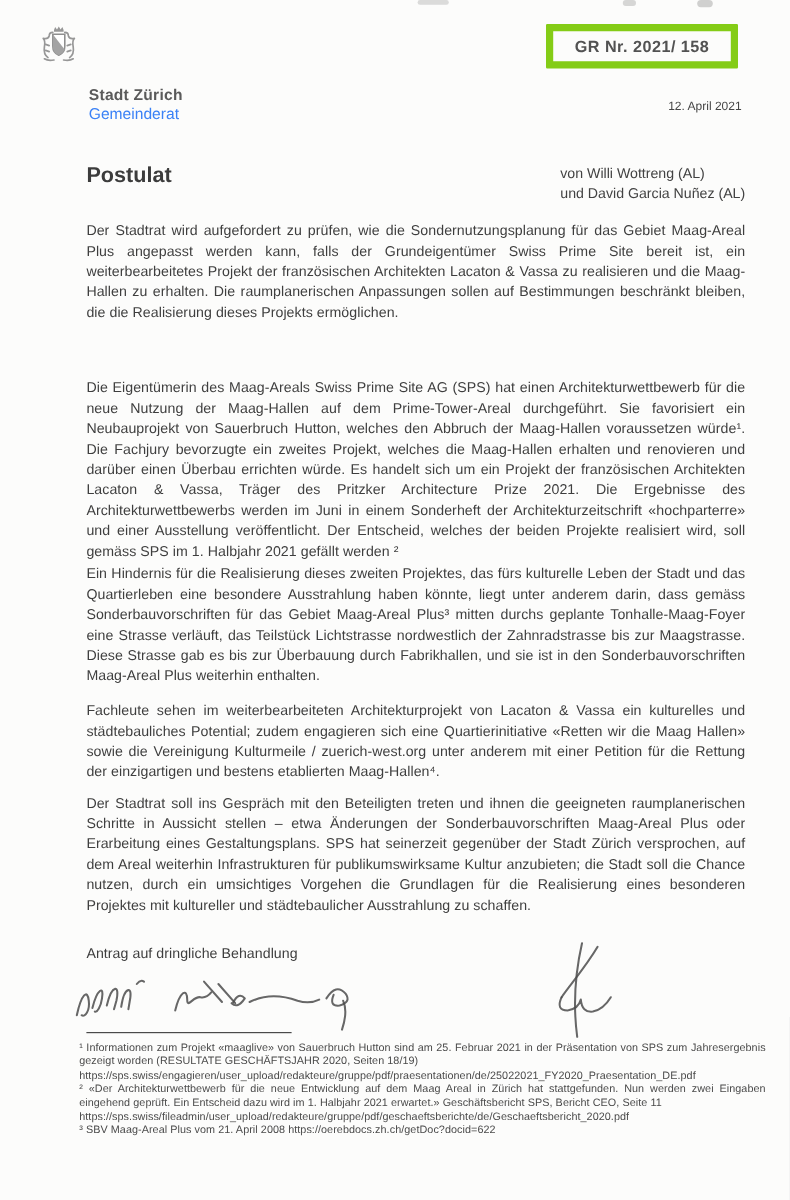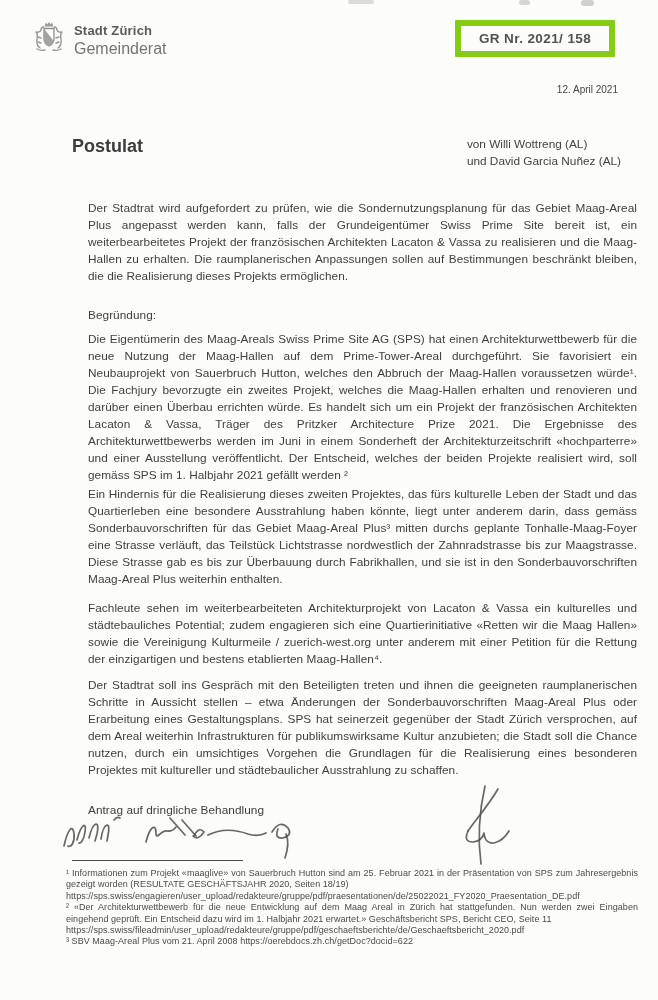--- a/index.html
+++ b/index.html
@@ -15,39 +15,39 @@
     color:#3e3e3e;
     overflow:hidden;
   }
   .smudge{position:absolute;background:#8f8f8f;border-radius:4px;}
   .smudge.s1{left:348px;top:0;width:26px;height:4px;opacity:.30;}
   .smudge.s2{left:519px;top:0;width:11px;height:5px;opacity:.35;}
   .smudge.s3{left:581px;top:0;width:13px;height:6px;opacity:.40;}
 
   
   .logo{position:absolute;left:32px;top:20px;display:flex;align-items:flex-start;gap:8px;}
-  .logo-text{padding-top:3px;line-height:1.25;}
+  .logo-text{padding-top:3px;line-height:1.25;margin-top:48px;}
   .org-name{font-size:13px;font-weight:bold;color:#5a5a5a;letter-spacing:.2px;}
-  .org-unit{font-size:16px;color:#737373;}
+  .org-unit{font-size:13px;color:#3b82f6;}
   .gr-box{
     position:absolute;left:455px;top:20px;width:148px;height:25px;
     border:6px solid #84cc16;border-radius:1px;
     display:flex;align-items:center;justify-content:center;
     font-size:13.5px;font-weight:bold;color:#525252;letter-spacing:.4px;
   }
   .doc-date{position:absolute;top:84px;left:72px;width:546px;text-align:right;font-size:10px;color:#454545;}
 
   
   .title-row{position:absolute;left:72px;top:136px;width:549px;display:flex;justify-content:space-between;align-items:flex-start;}
   .doc-type{font-size:18px;font-weight:bold;color:#3c3c3c;}
   .authors{text-align:left;font-size:11.8px;line-height:17px;color:#424242;}
 
   
   .para{
-    position:absolute;left:72px;width:549px;margin:16px;
+    position:absolute;left:72px;width:549px;margin:0;
     font-size:11.8px;line-height:17px;text-align:justify;color:#3e3e3e;
     letter-spacing:.05px;
   }
   .p-request{top:184px;}
   .p-heading{top:291px;text-align:left;}
   .p1{top:315px;}
   .p2{top:470px;}
   .p3{top:584px;}
   .p4{top:661px;}
   .p-closing{top:786px;text-align:left;}
@@ -102,21 +102,20 @@
   <div class="title-row">
     <div class="doc-type">Postulat</div>
     <div class="authors">
       <div>von Willi Wottreng (AL)</div>
       <div>und David Garcia Nuñez (AL)</div>
     </div>
   </div>
 
   <p class="para p-request">Der Stadtrat wird aufgefordert zu prüfen, wie die Sondernutzungsplanung für das Gebiet Maag-Areal Plus angepasst werden kann, falls der Grundeigentümer Swiss Prime Site bereit ist, ein weiterbearbeitetes Projekt der französischen Architekten Lacaton &amp; Vassa zu realisieren und die Maag-Hallen zu erhalten. Die raumplanerischen Anpassungen sollen auf Bestimmungen beschränkt bleiben, die die Realisierung dieses Projekts ermöglichen.</p>
 
-  <p class="para p-heading">Begründung:</p>
 
   <p class="para p1">Die Eigentümerin des Maag-Areals Swiss Prime Site AG (SPS) hat einen Architekturwettbewerb für die neue Nutzung der Maag-Hallen auf dem Prime-Tower-Areal durchgeführt. Sie favorisiert ein Neubauprojekt von Sauerbruch Hutton, welches den Abbruch der Maag-Hallen voraussetzen würde¹. Die Fachjury bevorzugte ein zweites Projekt, welches die Maag-Hallen erhalten und renovieren und darüber einen Überbau errichten würde. Es handelt sich um ein Projekt der französischen Architekten Lacaton &amp; Vassa, Träger des Pritzker Architecture Prize 2021. Die Ergebnisse des Architekturwettbewerbs werden im Juni in einem Sonderheft der Architekturzeitschrift «hochparterre» und einer Ausstellung veröffentlicht. Der Entscheid, welches der beiden Projekte realisiert wird, soll gemäss SPS im 1. Halbjahr 2021 gefällt werden ²</p>
   <p class="para p2">Ein Hindernis für die Realisierung dieses zweiten Projektes, das fürs kulturelle Leben der Stadt und das Quartierleben eine besondere Ausstrahlung haben könnte, liegt unter anderem darin, dass gemäss Sonderbauvorschriften für das Gebiet Maag-Areal Plus³ mitten durchs geplante Tonhalle-Maag-Foyer eine Strasse verläuft, das Teilstück Lichtstrasse nordwestlich der Zahnradstrasse bis zur Maagstrasse. Diese Strasse gab es bis zur Überbauung durch Fabrikhallen, und sie ist in den Sonderbauvorschriften Maag-Areal Plus weiterhin enthalten.</p>
   <p class="para p3">Fachleute sehen im weiterbearbeiteten Architekturprojekt von Lacaton &amp; Vassa ein kulturelles und städtebauliches Potential; zudem engagieren sich eine Quartierinitiative «Retten wir die Maag Hallen» sowie die Vereinigung Kulturmeile / zuerich-west.org unter anderem mit einer Petition für die Rettung der einzigartigen und bestens etablierten Maag-Hallen⁴.</p>
   <p class="para p4">Der Stadtrat soll ins Gespräch mit den Beteiligten treten und ihnen die geeigneten raumplanerischen Schritte in Aussicht stellen – etwa Änderungen der Sonderbauvorschriften Maag-Areal Plus oder Erarbeitung eines Gestaltungsplans. SPS hat seinerzeit gegenüber der Stadt Zürich versprochen, auf dem Areal weiterhin Infrastrukturen für publikumswirksame Kultur anzubieten; die Stadt soll die Chance nutzen, durch ein umsichtiges Vorgehen die Grundlagen für die Realisierung eines besonderen Projektes mit kultureller und städtebaulicher Ausstrahlung zu schaffen.</p>
 
   <p class="para p-closing">Antrag auf dringliche Behandlung</p>
 
   <svg class="sig sig-1" width="262" height="54" viewBox="0 0 262 54" aria-hidden="true">
     <path d="M6,38 C10,20 15,16 16,26 C17,34 13,40 10,38"></path>

